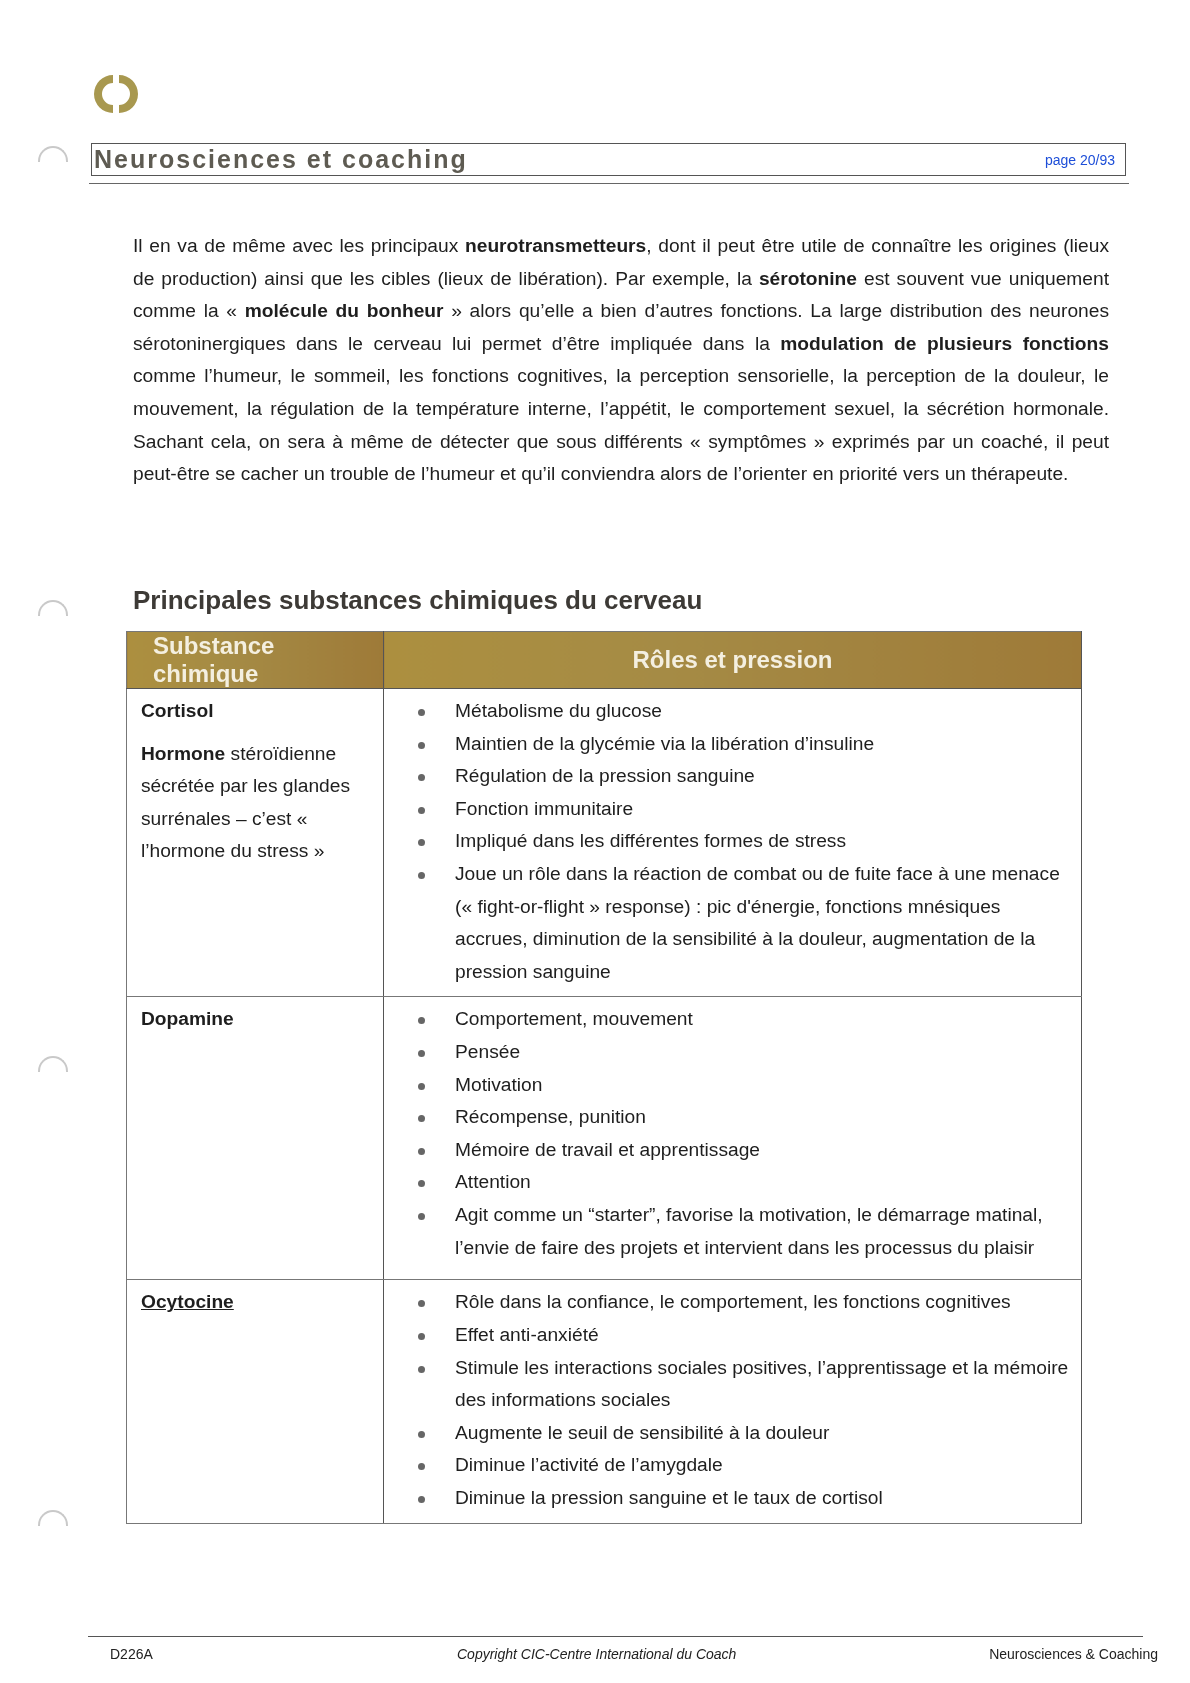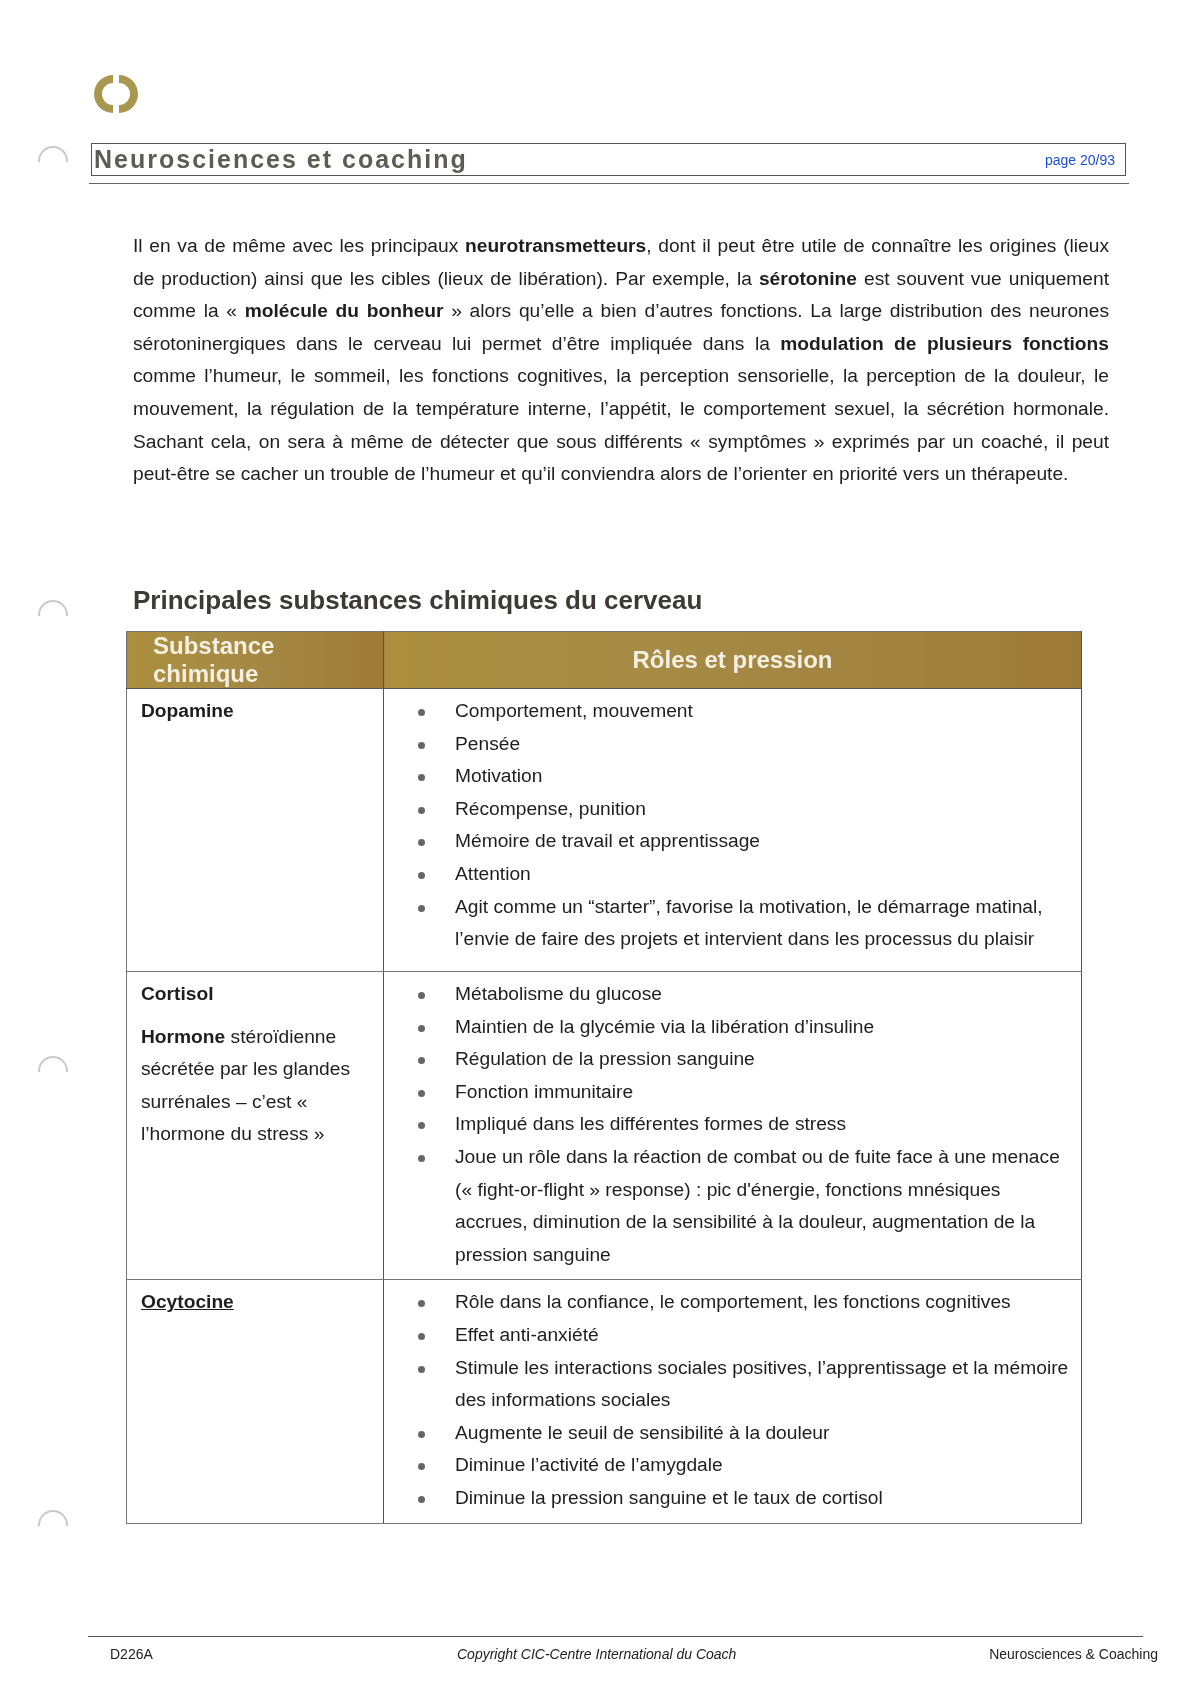--- a/index.html
+++ b/index.html
@@ -112,48 +112,48 @@
   <thead>
     <tr>
       <th class="col1">Substance chimique</th>
       <th>Rôles et pression</th>
     </tr>
   </thead>
   <tbody>
 
     <tr>
       <td class="col1" style="height:283px;">
+        <span class="substance-name">Cortisol</span>
+        <span class="substance-desc"><b>Hormone</b><span> stéroïdienne sécrétée par les glandes surrénales – c’est « l’hormone du stress »</span></span>
+      </td>
+      <td>
+        <ul class="roles">
+          <li>Métabolisme du glucose</li>
+          <li>Maintien de la glycémie via la libération d’insuline</li>
+          <li>Régulation de la pression sanguine</li>
+          <li>Fonction immunitaire</li>
+          <li>Impliqué dans les différentes formes de stress</li>
+          <li>Joue un rôle dans la réaction de combat ou de fuite face à une menace (« fight-or-flight » response) : pic d'énergie, fonctions mnésiques accrues, diminution de la sensibilité à la douleur, augmentation de la pression sanguine</li>
+        </ul>
+      </td>
+    </tr>
+
+    <tr>
+      <td class="col1" style="height:283px;">
         <span class="substance-name">Dopamine</span>
       </td>
       <td>
         <ul class="roles">
           <li>Comportement, mouvement</li>
           <li>Pensée</li>
           <li>Motivation</li>
           <li>Récompense, punition</li>
           <li>Mémoire de travail et apprentissage</li>
           <li>Attention</li>
           <li>Agit comme un “starter”, favorise la motivation, le démarrage matinal, l’envie de faire des projets et intervient dans les processus du plaisir</li>
-        </ul>
-      </td>
-    </tr>
-
-    <tr>
-      <td class="col1" style="height:283px;">
-        <span class="substance-name">Cortisol</span>
-        <span class="substance-desc"><b>Hormone</b><span> stéroïdienne sécrétée par les glandes surrénales – c’est « l’hormone du stress »</span></span>
-      </td>
-      <td>
-        <ul class="roles">
-          <li>Métabolisme du glucose</li>
-          <li>Maintien de la glycémie via la libération d’insuline</li>
-          <li>Régulation de la pression sanguine</li>
-          <li>Fonction immunitaire</li>
-          <li>Impliqué dans les différentes formes de stress</li>
-          <li>Joue un rôle dans la réaction de combat ou de fuite face à une menace (« fight-or-flight » response) : pic d'énergie, fonctions mnésiques accrues, diminution de la sensibilité à la douleur, augmentation de la pression sanguine</li>
         </ul>
       </td>
     </tr>
 
     <tr>
       <td class="col1" style="height:223px;text-decoration:underline;">
         <span class="substance-name">Ocytocine</span>
       </td>
       <td>
         <ul class="roles">

